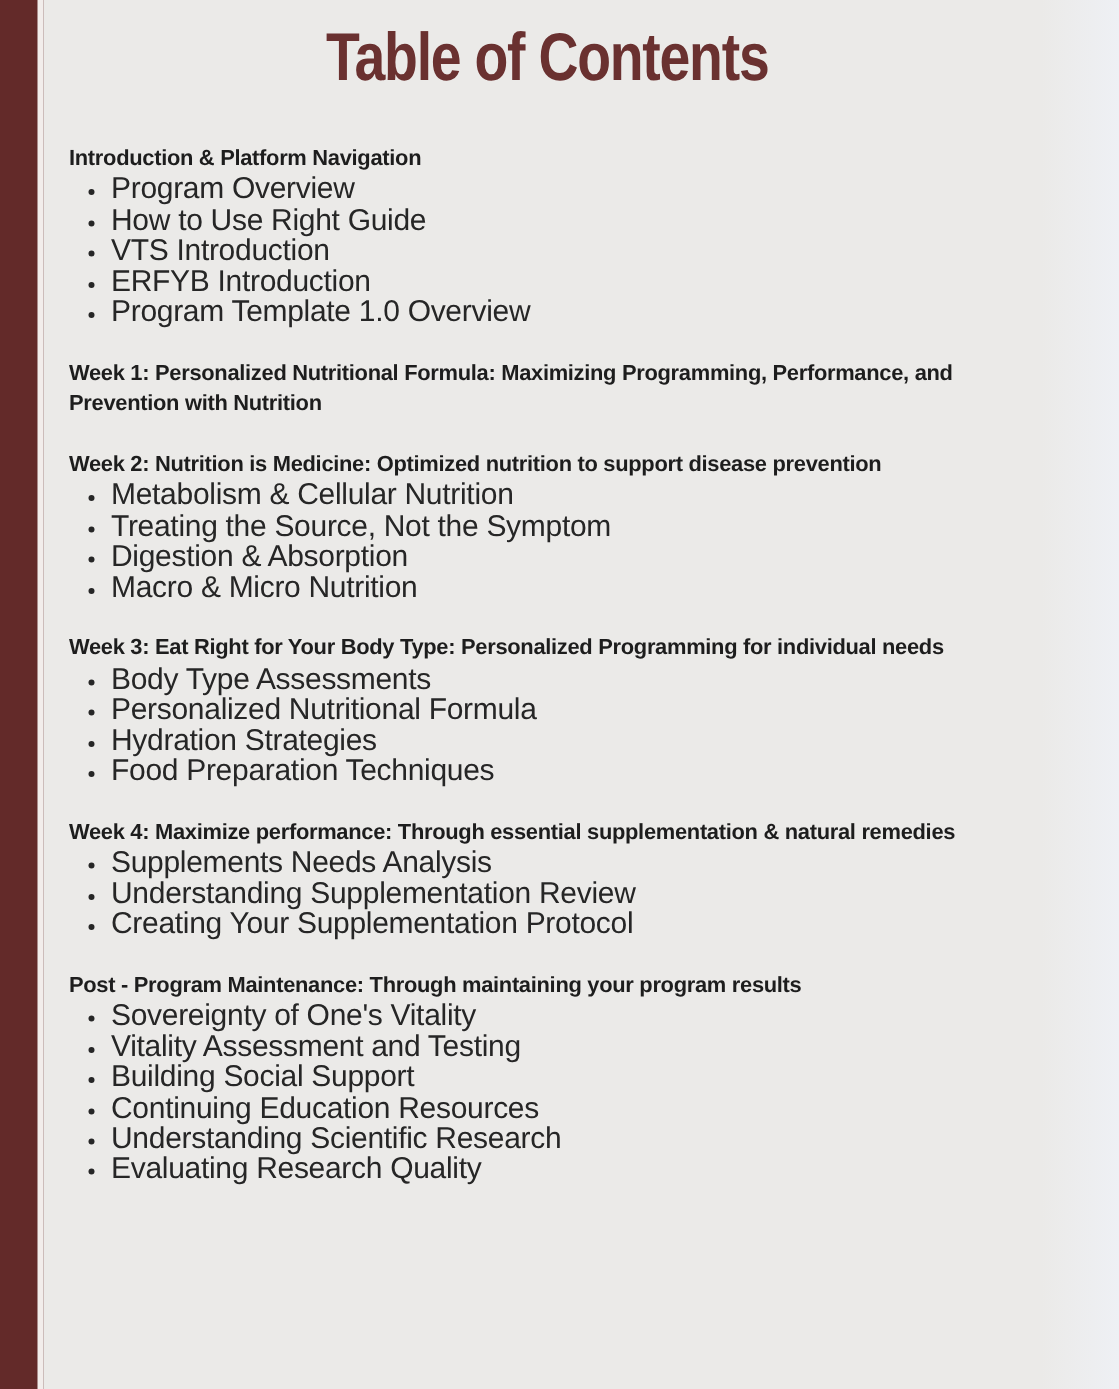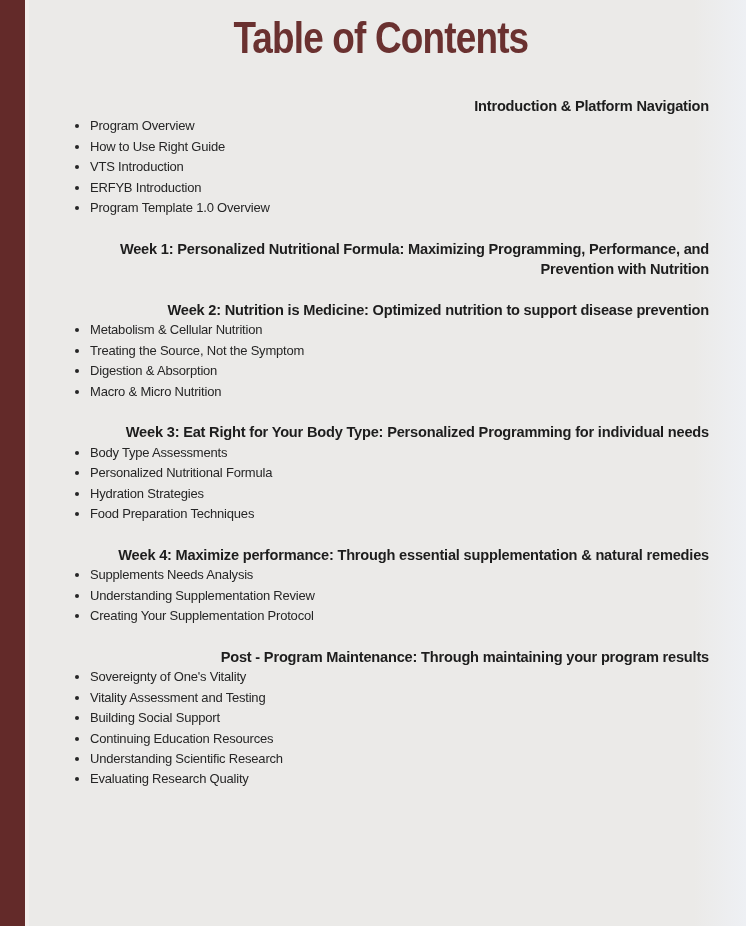--- a/index.html
+++ b/index.html
@@ -16,21 +16,21 @@
   }
   .accent-bar {
     position: absolute;
     left: 0; top: 0; bottom: 0;
     width: 29px;
     background: var(--accent, #632a29);
     border-right: 4px solid #f2edeb;
   }
   .content {
     position: absolute;
-    left: 62px; top: 0;
+    left: 46px; top: 0;
     width: 647px; height: 728px;
   }
   .title {
     margin-top: 12px;
     font-size: 45px;
     font-weight: bold;
     letter-spacing: -1px;
     text-align: center;
     transform: scaleX(0.82);
     transform-origin: 46% top;
@@ -38,29 +38,28 @@
     white-space: nowrap;
   }
   .sections { margin-top: 32px; }
   .toc-section { margin-bottom: 20.4px; }
   .section-heading {
     font-size: 14.6px;
     font-weight: bold;
     letter-spacing: -0.2px;
     line-height: 20.4px;
     color: #1d1d1d;
-    text-align: right;
   }
   .section-items {
     list-style: disc;
     margin: 0;
     padding-left: 28px;
   }
   .toc-item {
-    font-size: 13px;
+    font-size: 20px;
     letter-spacing: -0.2px;
     line-height: 20.4px;
     color: #262626;
   }
   .toc-item::marker { font-size: 13px; }
 </style>
 </head>
 <body>
 
 <div class="page">

